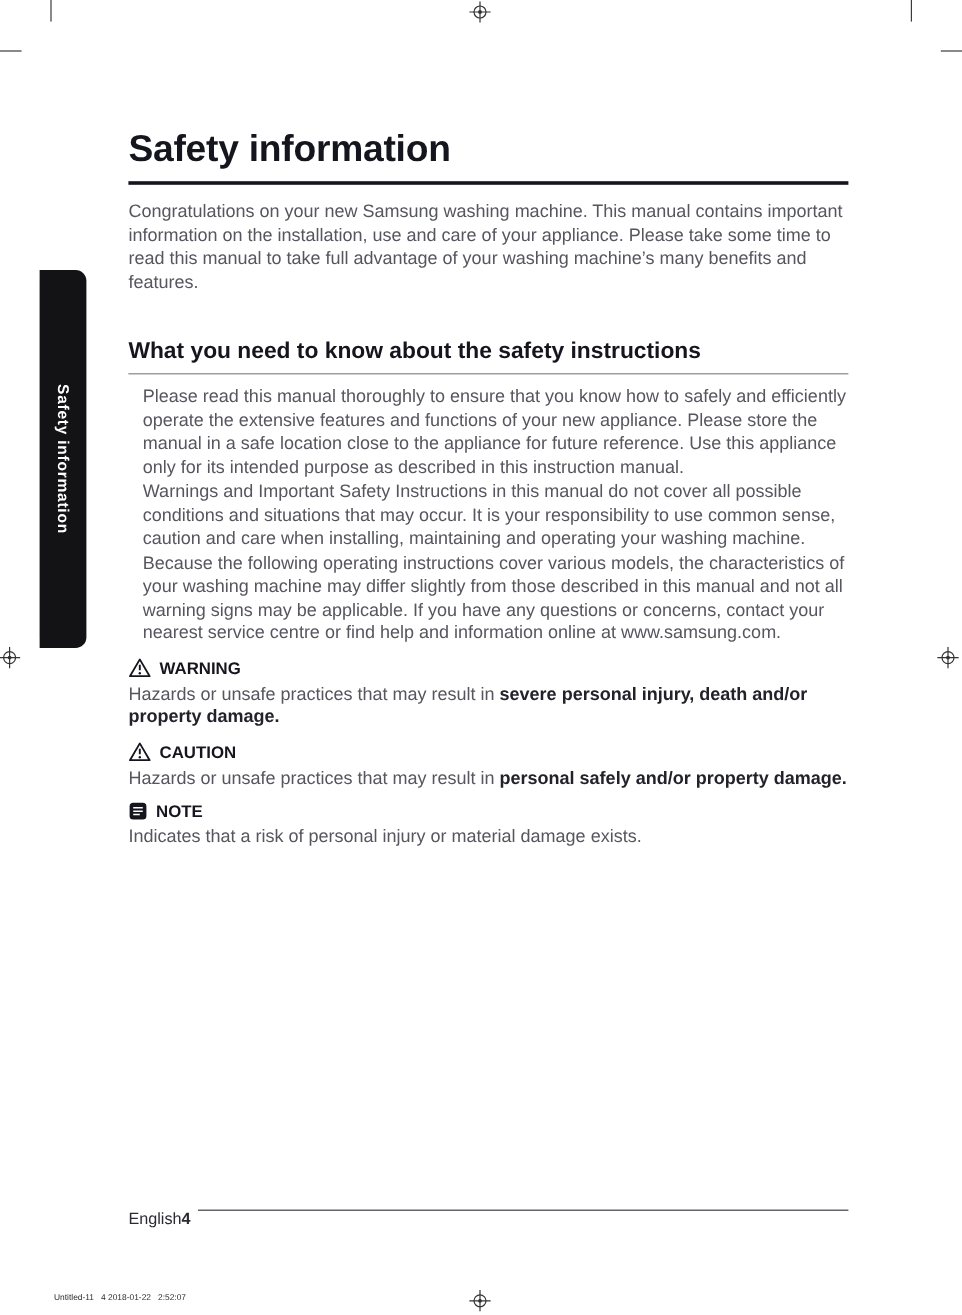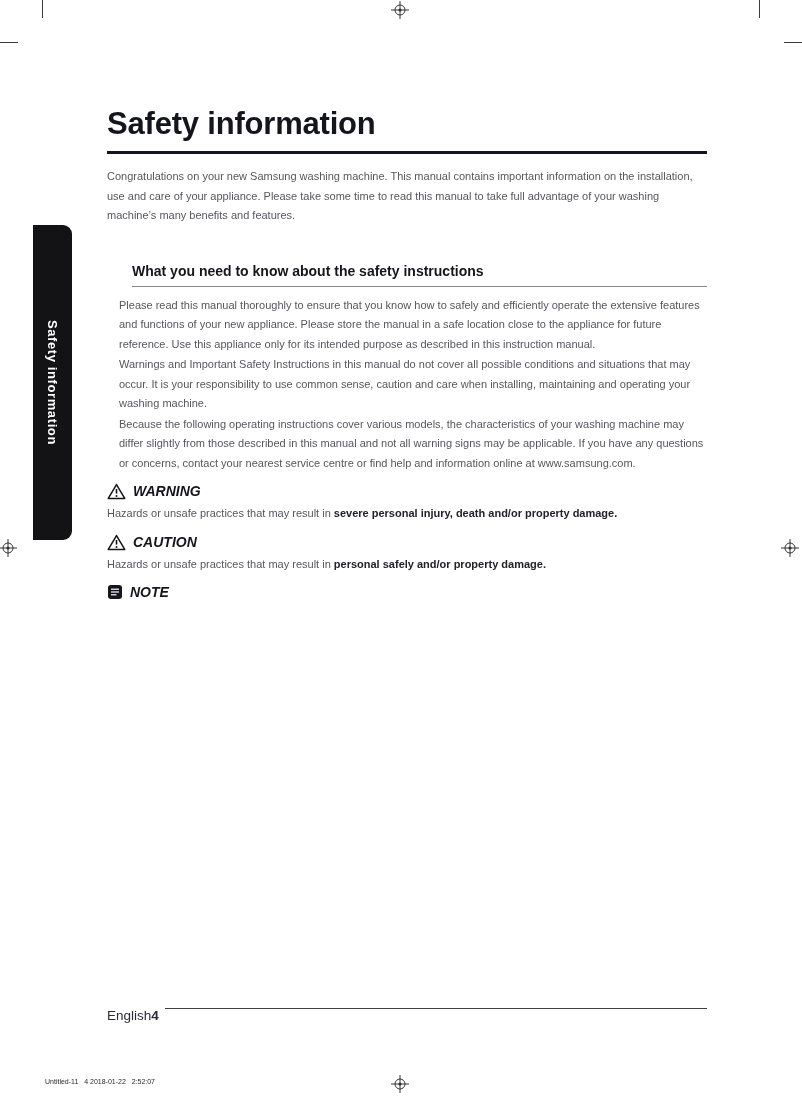--- a/index.html
+++ b/index.html
@@ -14,30 +14,30 @@
   
   .tab { position:absolute; left:33px; top:225px; width:39px; height:315px; background:#131316;
          border-radius:0 9px 9px 0; display:flex; align-items:center; justify-content:center; }
   .tab span { writing-mode:vertical-rl; color:#ffffff; font-size:13px; font-weight:700; letter-spacing:0.6px; }
 
   
   .content { position:absolute; left:107px; top:0; width:600px; }
   .doc-title { margin-top:106px; font-size:31px; font-weight:600; color:#15151e; letter-spacing:-0.2px; }
   .title-rule { height:3px; background:#15151e; margin-top:9px; }
 
-  .body-text { font-size:11px; line-height:19.5px; color:#56565f; }
+  .body-text { font-size:15px; line-height:19.5px; color:#56565f; }
   .body-text p { margin:0 0 1px 0; }
   .intro { margin-top:13px; }
 
-  .section-heading { margin-top:37px; font-size:14px; font-weight:700; color:#15151e;
-                     padding-bottom:7px; border-bottom:1px solid #85858c;margin-left:25px; }
+  .section-heading { margin-top:37px; font-size:19px; font-weight:700; color:#15151e;
+                     padding-bottom:7px; border-bottom:1px solid #85858c; }
   .section-body { margin-top:9px;margin-left:12px; }
 
   .symbol-sub { font-size:15px; line-height:19.5px; color:#2b2b34; font-weight:500; margin-top:9px; }
-  .symbol-row { display:flex; align-items:flex-start; gap:7px; margin-top:10px;font-style:italic; }
+  .symbol-row { display:flex; align-items:flex-end; gap:7px; margin-top:10px; }
   .symbol-row svg { flex-shrink:0; display:block; }
   .symbol-label { font-size:14px; font-weight:700; color:#15151e; }
   .symbol-text { margin-top:4px; }
   .bold-dark { font-weight:700; color:#22222b; }
 
   
   .footer { position:absolute; left:107px; top:1008px; width:600px; display:flex; 
             font-size:13.5px; color:#2b2b34; }
   .footer .pagenum { font-weight:700; }
   .footer-line { flex:1; border-top:1.5px solid #3f3f48; margin-left:6px; }
@@ -120,20 +120,21 @@
 
     <div class="symbol-row">
       <svg width="16" height="16" viewBox="0 0 16 16">
         <rect x="1" y="1" width="14" height="14" rx="3" fill="#15151e"></rect>
         <line x1="4" y1="5.2" x2="12" y2="5.2" stroke="#ffffff" stroke-width="1.2"></line>
         <line x1="4" y1="8" x2="12" y2="8" stroke="#ffffff" stroke-width="1.2"></line>
         <line x1="4" y1="10.8" x2="9.5" y2="10.8" stroke="#ffffff" stroke-width="1.2"></line>
       </svg>
       <span class="symbol-label">NOTE</span>
     </div>
+    <p class="body-text symbol-text">Indicates that a risk of personal injury or material damage exists.</p>
 
   </div>
 
   <div class="footer">
     <span>English</span>
       <span class="pagenum">4</span>
     <div class="footer-line"></div>
   </div>
 
   <div class="print-footer">Untitled-11   4 2018-01-22   2:52:07</div>

